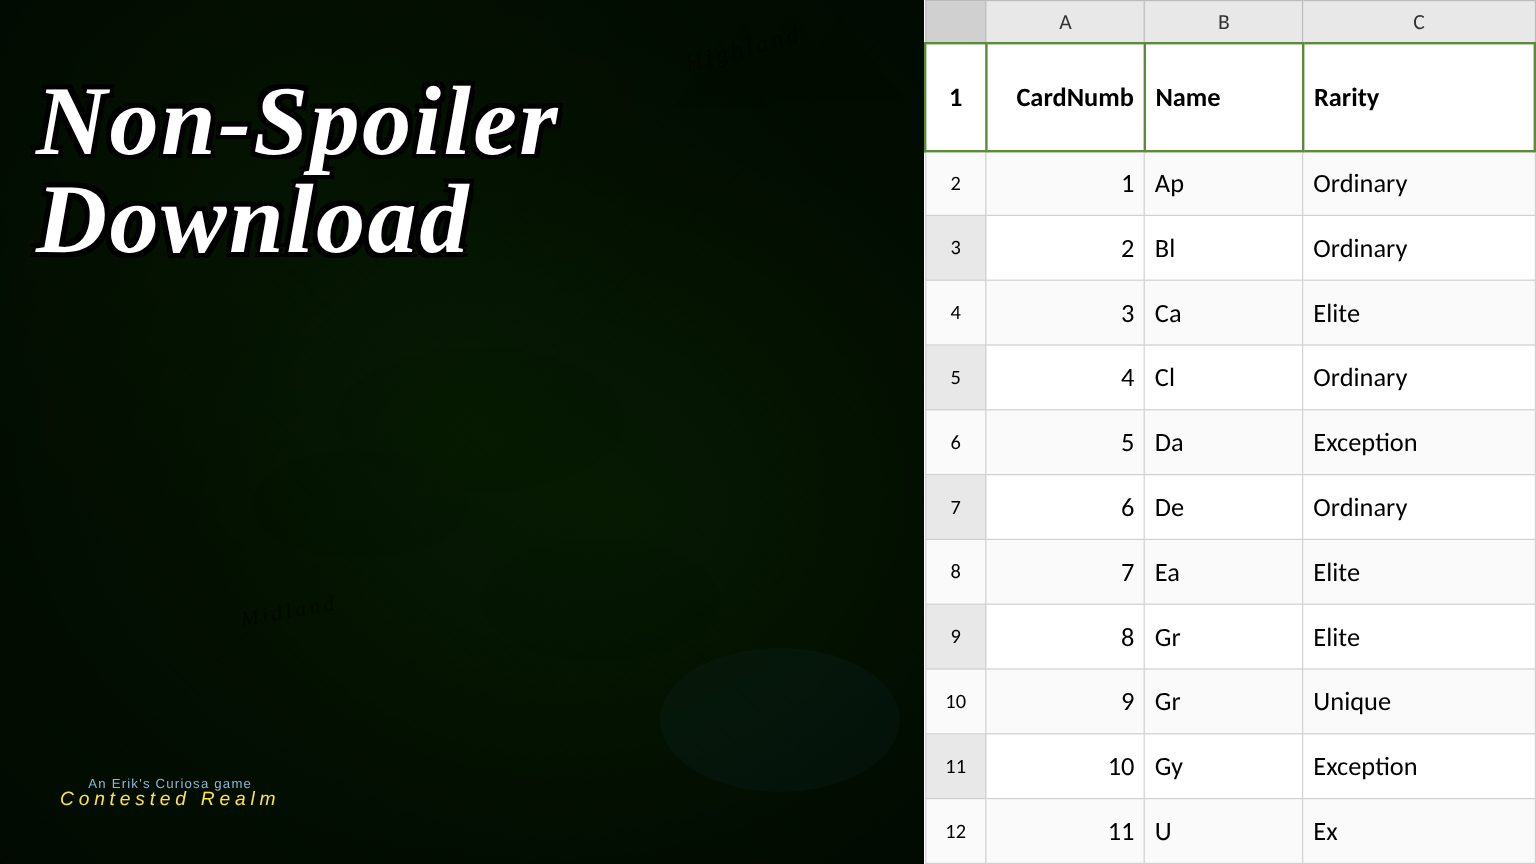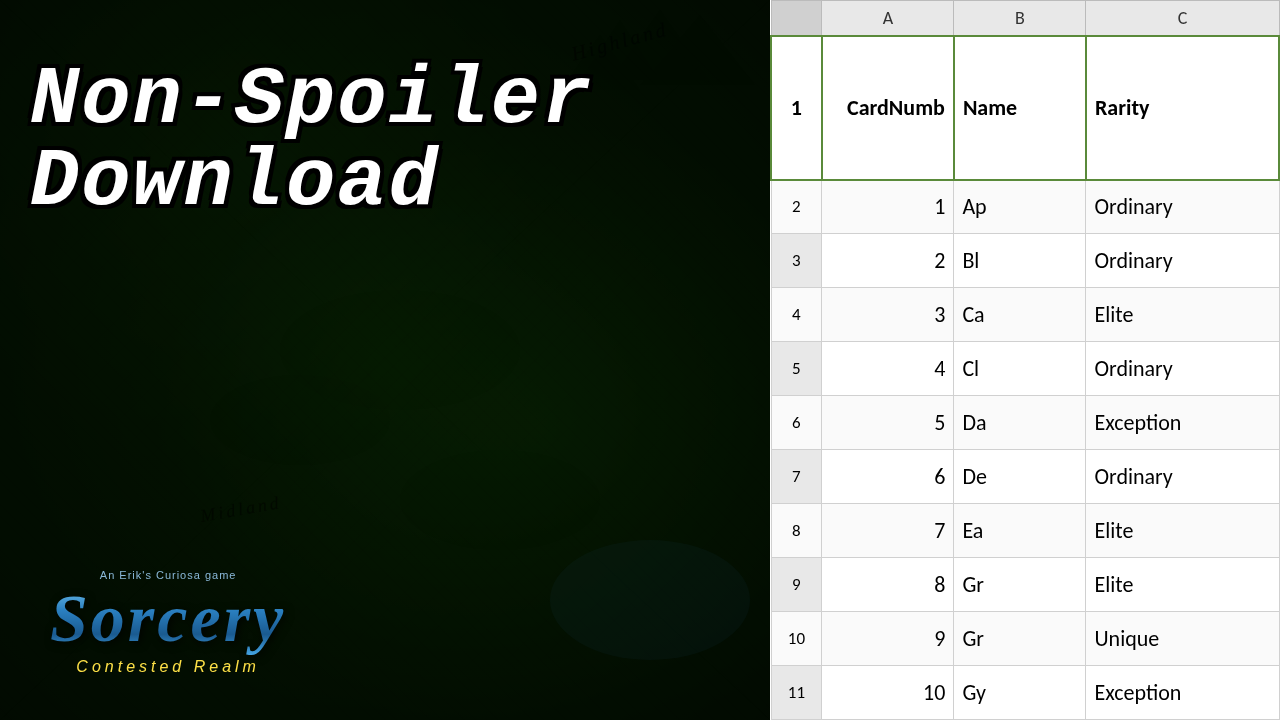--- a/index.html
+++ b/index.html
@@ -50,21 +50,21 @@
 
     .title-overlay {
       position: absolute;
       top: 60px;
       left: 30px;
       right: 80px;
       z-index: 10;
     }
 
     .title-text {
-      font-family: Liberation Mono, monospace;
+      font-family: Liberation Serif, serif;
       font-weight: 900;
       font-size: 82px;
       line-height: 1.0;
       color: white;
       text-shadow:
         -4px -4px 0 #000,
         4px -4px 0 #000,
         -4px 4px 0 #000,
         4px 4px 0 #000,
         -3px 0 0 #000,
@@ -255,21 +255,20 @@
 
   <div class="title-overlay">
     <div class="title-text">
       <div>Non-Spoiler</div>
       <div>Download</div>
     </div>
   </div>
 
   <div class="logo-area">
     <div class="erik-text">An Erik's Curiosa game</div>
-    <div class="logo-main">Sorcery</div>
     <div class="logo-tagline">Contested Realm</div>
   </div>
 </div>
 
 <div class="right-panel">
   <table class="spreadsheet">
 
     <thead>
       <tr class="col-header-row">
         <th></th>
@@ -340,15 +339,21 @@
         <td class="col-a text-right">9</td>
         <td class="col-b">Gr</td>
         <td class="col-c">Unique</td>
       </tr>
       <tr class="data-row">
         <td class="row-num">11</td>
         <td class="col-a text-right">10</td>
         <td class="col-b">Gy</td>
         <td class="col-c">Exception</td>
       </tr>
+      <tr class="data-row">
+        <td class="row-num">12</td>
+        <td class="col-a text-right">11</td>
+        <td class="col-b">U</td>
+        <td class="col-c">Ex</td>
+      </tr>
     </tbody>
   </table>
 </div>
 
 </body></html>

